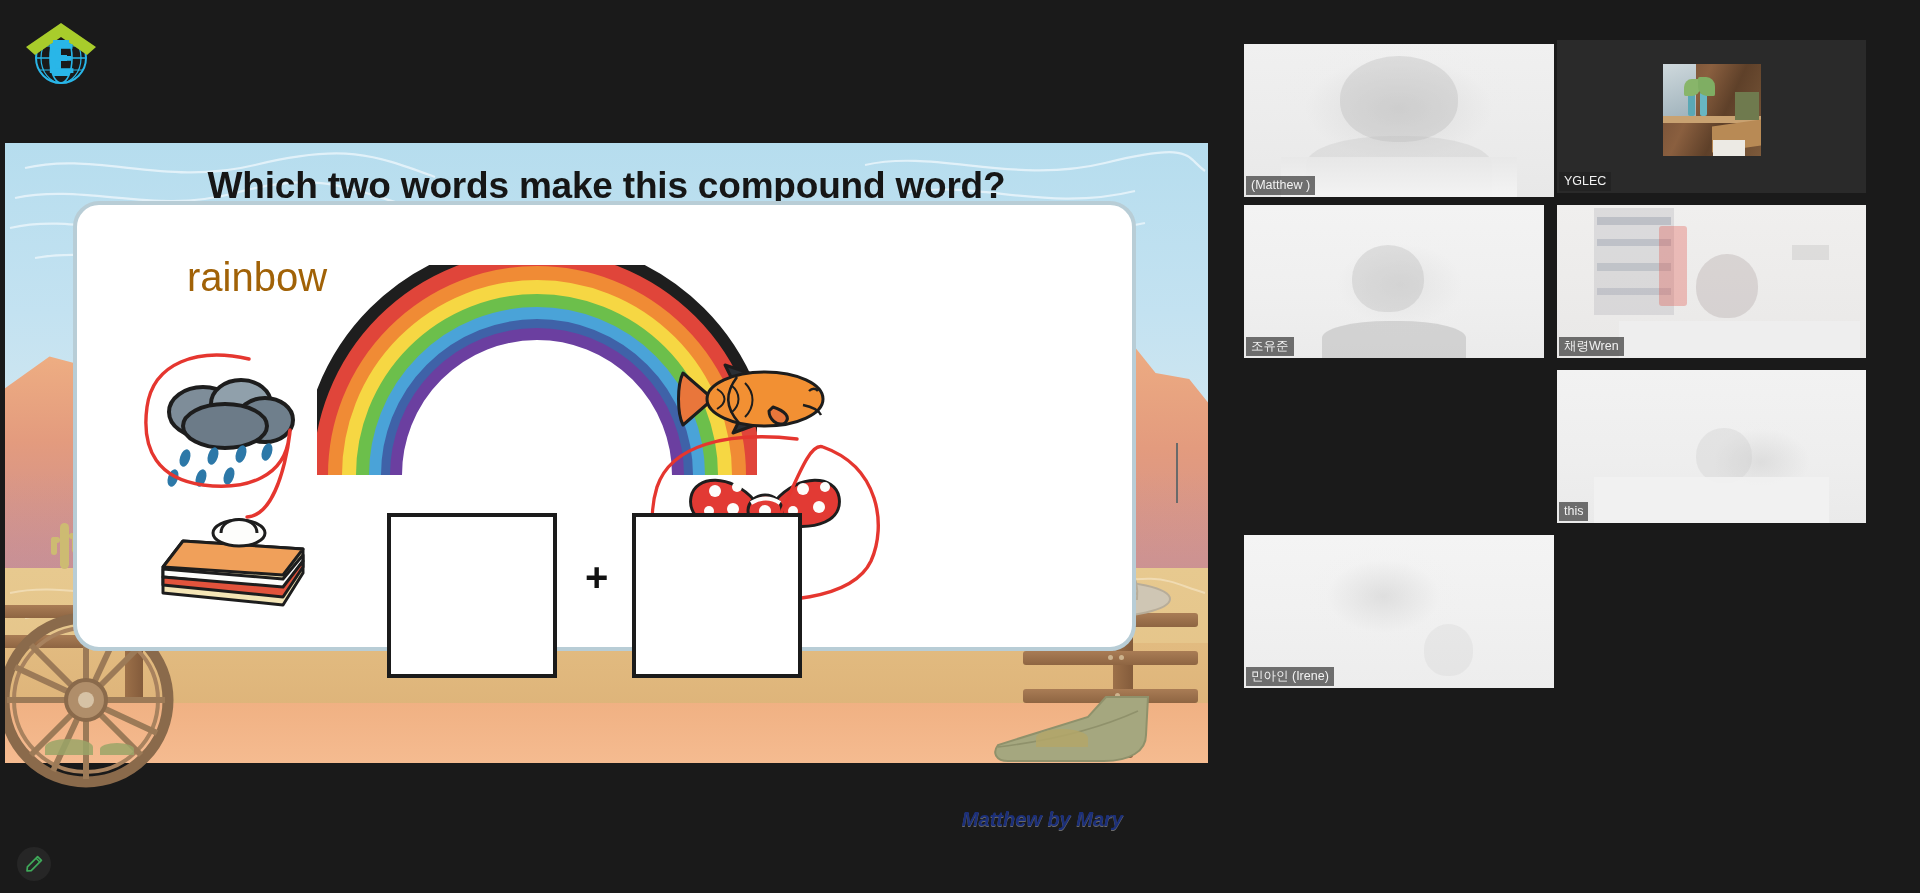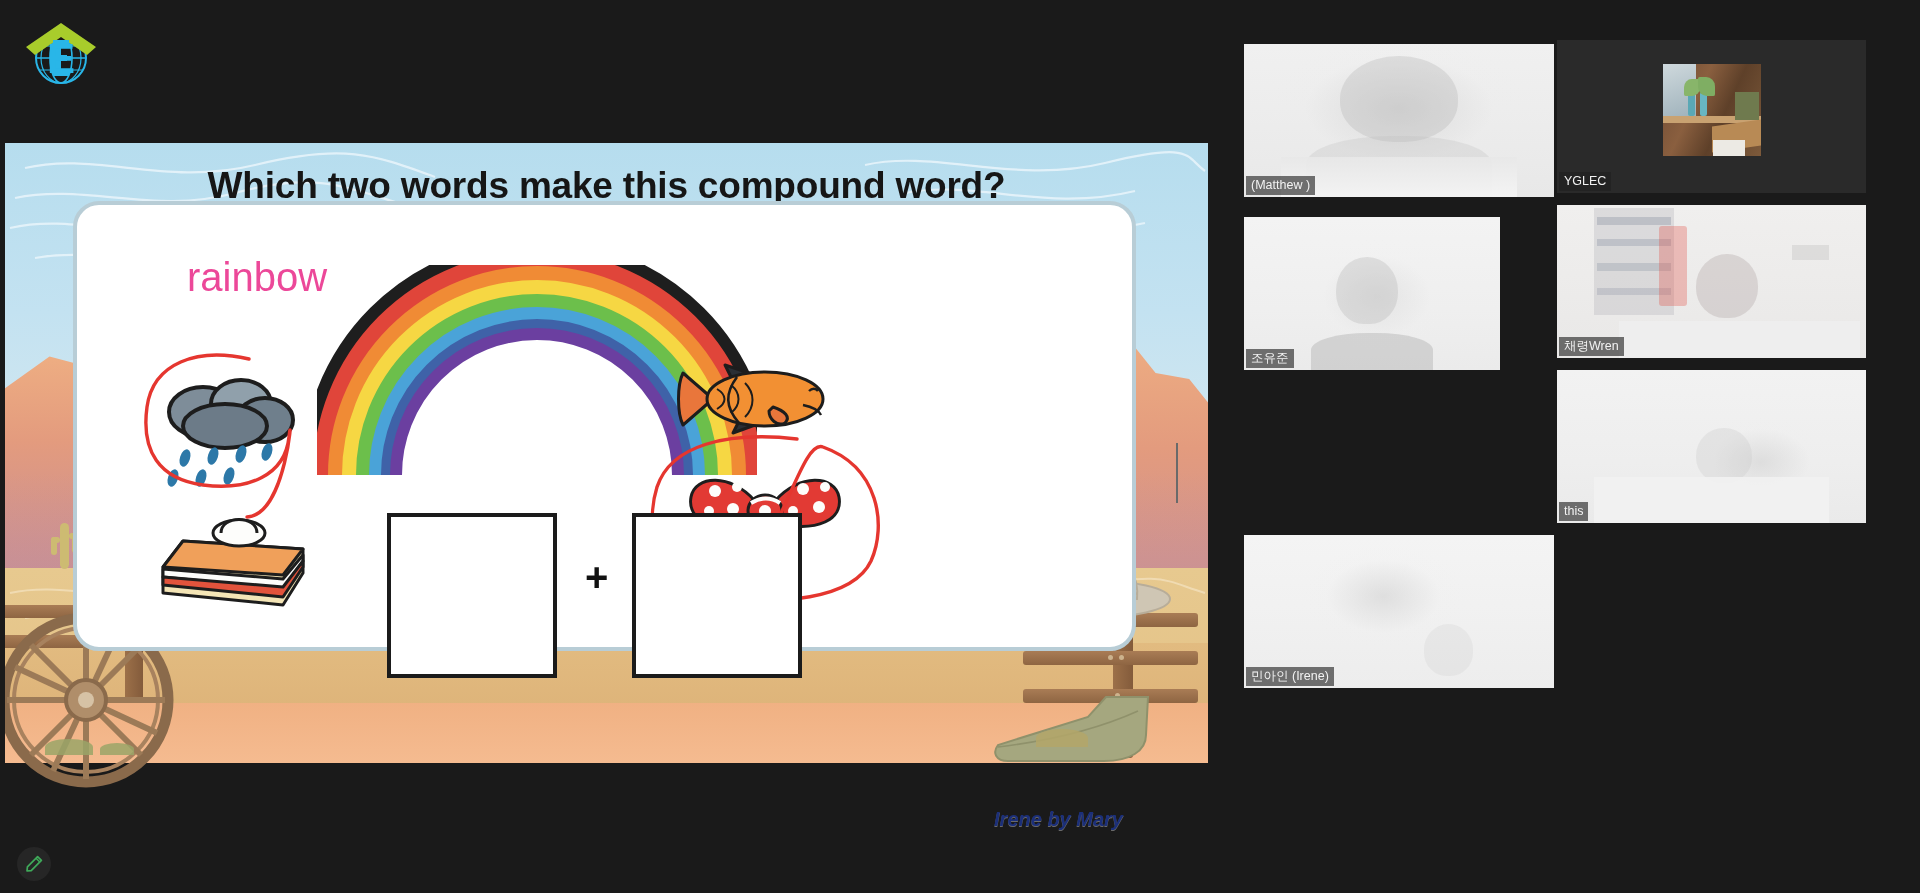--- a/index.html
+++ b/index.html
@@ -67,21 +67,21 @@
     color: #161616;
     font-family: "Liberation Sans", sans-serif;
   }
   .white-card {
     position: absolute; left: 68px; top: 58px; width: 1063px; height: 450px;
     background: #ffffff; border-radius: 26px;
     border: 4px solid #b8cdd6;
   }
   .word-label {
     position: absolute; left: 200px; top: 250px;
-    font-size: 40px; color: #ec4899;
+    font-size: 40px; color: #a16207;
     font-family: "Liberation Sans", sans-serif;
   }
   .answer-box {
     position: absolute; width: 170px; height: 165px;
     border: 4px solid #1b1b1b; background: #fff;
   }
   .plus-sign {
     position: absolute; font-size: 40px; font-weight: 700; color:#111;
   }
   .edited-by {
@@ -392,21 +392,21 @@
 
       <svg style="position:absolute;left:570px;top:228px;width:240px;height:180px" viewBox="0 0 240 180">
         <path d="M150 6 C 80 -2, 24 12, 10 54 C -4 100, 14 150, 70 162 C 130 174, 206 166, 224 128 C 240 92, 232 34, 176 14 C 150 4, 126 158, 60 160" fill="none" stroke="#e5362f" stroke-width="3.4" stroke-linecap="round"></path>
       </svg>
 
       <div class="answer-box" style="left:310px;top:308px"></div>
       <div class="plus-sign" style="left:508px;top:350px">+</div>
       <div class="answer-box" style="left:555px;top:308px"></div>
     </div>
 
-    <div class="edited-by">Irene by Mary</div>
+    <div class="edited-by">Matthew by Mary</div>
   </div>
 
   <div class="splitter">
       <i></i>
       <i></i>
     </div>
 
   <div class="annot-btn">
     <svg width="18" height="18" viewBox="0 0 18 18">
       <path d="M12.6 1.6 L16.4 5.4 L6.2 15.6 L2 16 L2.4 11.8 Z" fill="none" stroke="#3faa5a" stroke-width="1.7" stroke-linejoin="round"></path>
@@ -434,21 +434,21 @@
           <div style="position:absolute;left:36%;top:14%;width:18%;height:20%;background:#7fae63;border-radius:10% 50% 10% 50%"></div>
           <div style="position:absolute;left:0;top:56%;width:100%;height:8%;background:#c9a271"></div>
           <div style="position:absolute;left:50%;top:64%;width:50%;height:28%;background:#b88a55;transform:skewY(-8deg)"></div>
           <div style="position:absolute;left:52%;bottom:0;width:32%;height:18%;background:#eceae4"></div>
           <div style="position:absolute;right:2%;top:30%;width:24%;height:30%;background:#6f7a4e"></div>
         </div>
       </div>
       <div class="name">YGLEC</div>
     </div>
 
-    <div class="tile" style="left:0;top:177px;width:256px;height:153px">
+    <div class="tile" style="left:0;top:165px;width:300px;height:153px">
       <div class="feed blown2">
         <div class="kid-head" style="left:36%;top:26%;width:24%;height:44%"></div>
         <div class="kid-body" style="left:26%;top:76%;width:48%;height:24%; background:rgba(150,150,150,.3)"></div>
       </div>
       <div class="name">조유준</div>
     </div>
 
     <div class="tile active" style="left:313px;top:165px;width:309px;height:153px">
       <div class="feed bookshelf">
         <div style="position:absolute;left:12%;top:2%;width:26%;height:70%;background:rgba(150,150,160,.22)"></div>

